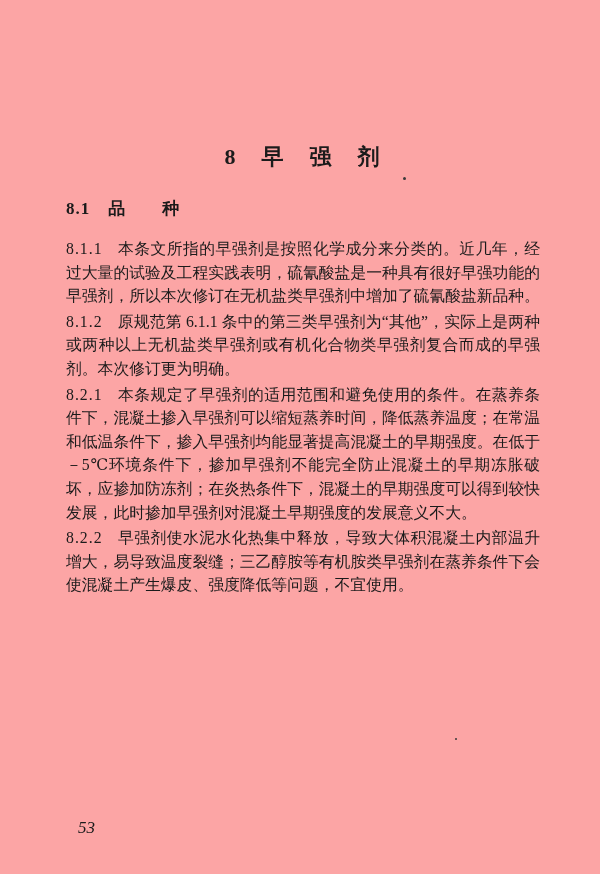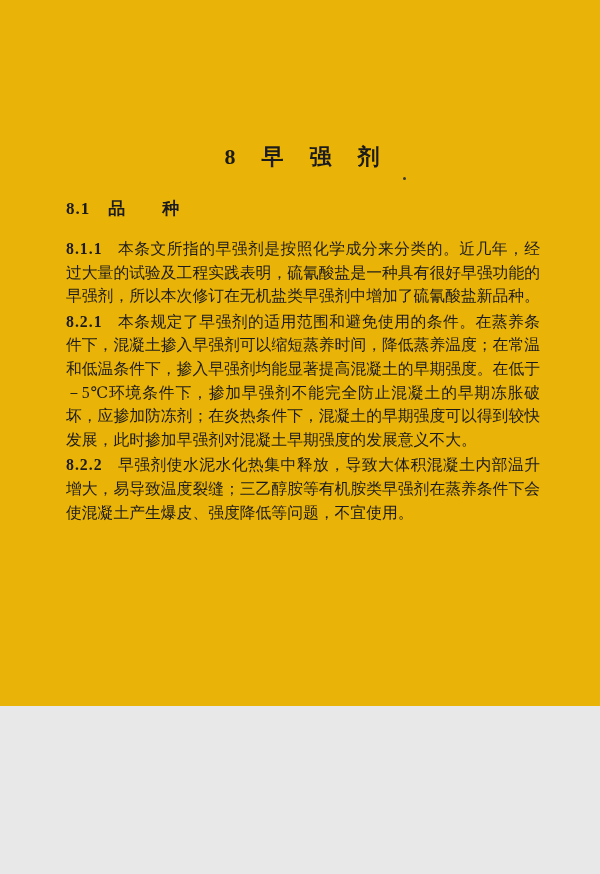--- a/index.html
+++ b/index.html
@@ -1,21 +1,21 @@
 <!DOCTYPE html>
 <html><head>
 <meta charset="utf-8">
 <style>
   html, body { margin: 0; padding: 0; background: #e8e8e8; }
   .page {
     position: relative;
     width: 600px;
-    height: 706px;
+    height: 874px;
     margin: 0 auto;
-    background: #eab308;
+    background: #fca5a5;
     color: #1b1b1b;
     font-family: "Liberation Serif", "DejaVu Serif", serif;
     overflow: hidden;
   }
   .content {
     position: absolute;
     left: 66px;
     top: 0;
     width: 474px;
   }
@@ -38,21 +38,21 @@
   h2.section.second { margin-top: 10px; margin-bottom: 12px; }
   p.para {
     margin: 2px 0 0 0;
     font-size: 15.8px;
     line-height: 23.6px;
     text-align: justify;
     word-break: break-all;
   }
   p.para.first { margin-top: 16px; }
   p.para .num {
-    font-weight: 700;
+    font-weight: 400;
     letter-spacing: 1px;
     margin-right: 15px;
   }
   p.para.indent { text-indent: 2em; }
   .page-number {
     position: absolute;
     left: 78px;
     top: 818px;
     font-size: 17px;
     font-style: italic;
@@ -72,20 +72,21 @@
 
 <div class="page">
   <div class="content">
 
     <h1 class="chapter">8　早　强　剂</h1>
 
     <h2 class="section">8.1　品　　种</h2>
 
     <p class="para first"><span class="num">8.1.1</span><span class="txt">本条文所指的早强剂是按照化学成分来分类的。近几年，经过大量的试验及工程实践表明，硫氰酸盐是一种具有很好早强功能的早强剂，所以本次修订在无机盐类早强剂中增加了硫氰酸盐新品种。</span></p>
 
+    <p class="para"><span class="num">8.1.2</span><span class="txt">原规范第 6.1.1 条中的第三类早强剂为“其他”，实际上是两种或两种以上无机盐类早强剂或有机化合物类早强剂复合而成的早强剂。本次修订更为明确。</span></p>
 
 
     <p class="para"><span class="num">8.2.1</span><span class="txt">本条规定了早强剂的适用范围和避免使用的条件。在蒸养条件下，混凝土掺入早强剂可以缩短蒸养时间，降低蒸养温度；在常温和低温条件下，掺入早强剂均能显著提高混凝土的早期强度。在低于－5℃环境条件下，掺加早强剂不能完全防止混凝土的早期冻胀破坏，应掺加防冻剂；在炎热条件下，混凝土的早期强度可以得到较快发展，此时掺加早强剂对混凝土早期强度的发展意义不大。</span></p>
 
     <p class="para"><span class="num">8.2.2</span><span class="txt">早强剂使水泥水化热集中释放，导致大体积混凝土内部温升增大，易导致温度裂缝；三乙醇胺等有机胺类早强剂在蒸养条件下会使混凝土产生爆皮、强度降低等问题，不宜使用。</span></p>
 
 
 
   </div>
 

